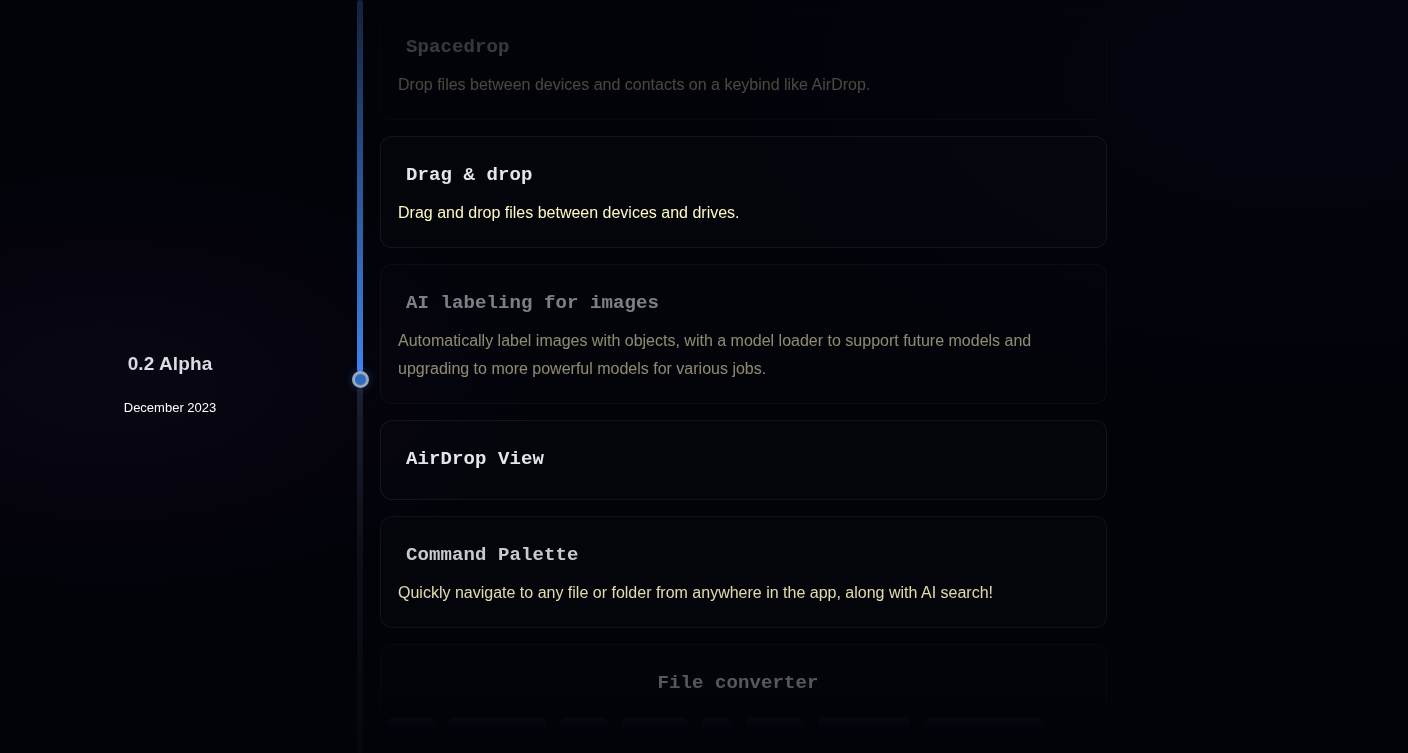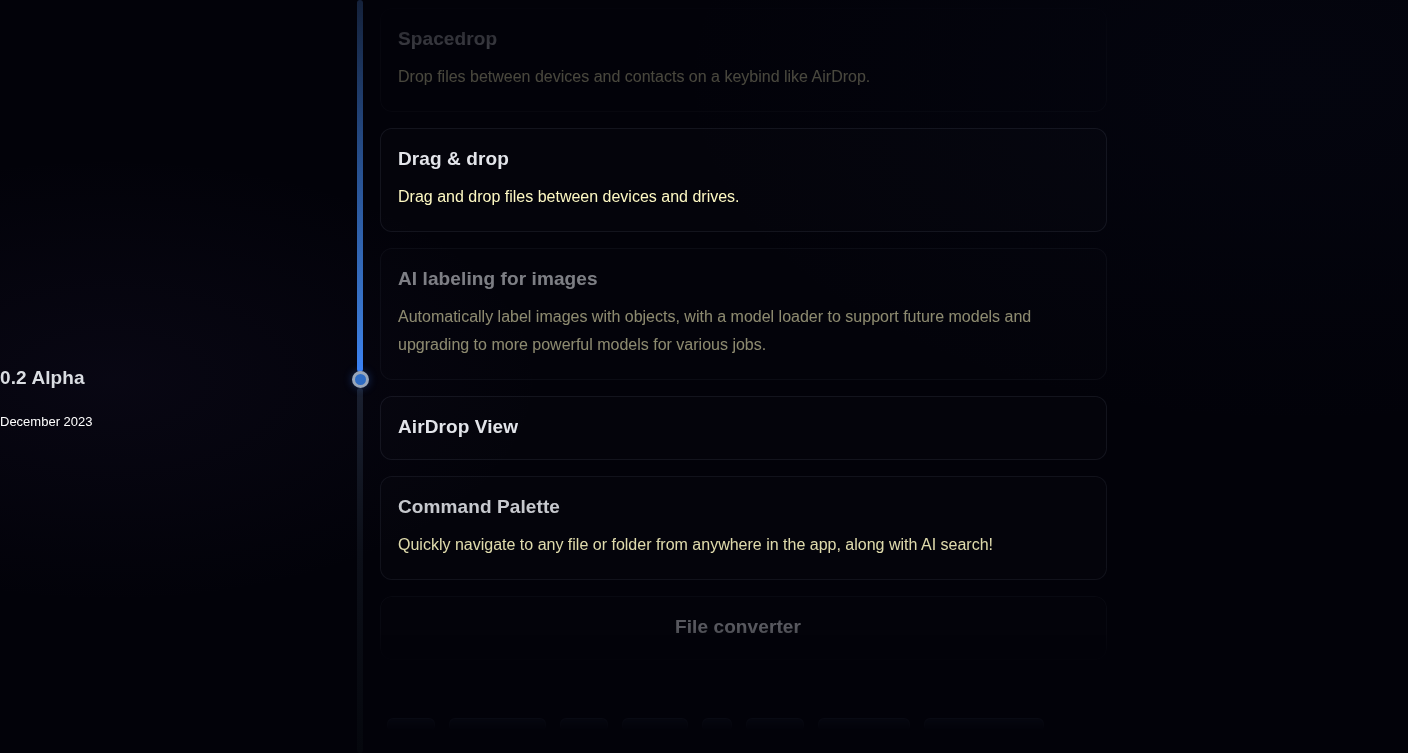--- a/index.html
+++ b/index.html
@@ -52,23 +52,23 @@
     border: 3px solid var(--dot-ring, #99a6b9);
     border-radius: 50%;
     background: var(--dot-fill, #2e6cc4);
     box-shadow: 0 0 8px rgba(59, 130, 246, 0.35);
   }
 
   
   .milestone {
     position: absolute;
     left: 0;
-    top: 366px;
+    top: 352px;
     width: 340px;
-    text-align: left;
+    text-align: center;
   }
   .milestone .version {
     font-size: 19px;
     font-weight: 700;
     line-height: 24px;
     color: #dadde2;
     letter-spacing: 0.1px;
   }
   .milestone .date {
     margin-top: 24px;
@@ -88,26 +88,27 @@
     gap: 16px;
   }
   .card {
     box-sizing: border-box;
     background: rgba(255, 255, 255, 0.012);
     border: 1px solid rgba(143, 155, 184, 0.11);
     border-radius: 12px;
     padding: 18px 28px 20px 17px;
   }
   .card h3 {
-    margin: 0;
+    margin: 8px;
     font-size: 19px;
     font-weight: 700;
     line-height: 24px;
     letter-spacing: 0.1px;
     color: #e3e5ea;
+    font-family: Liberation Mono, monospace;
   }
   .card p {
     margin: 12px 0 0 0;
     font-size: 16px;
     font-weight: 400;
     line-height: 28px;
     color: #fef9c3;
   }
   .fade-28 { opacity: 0.28; }
   .fade-55 { opacity: 0.55; }

